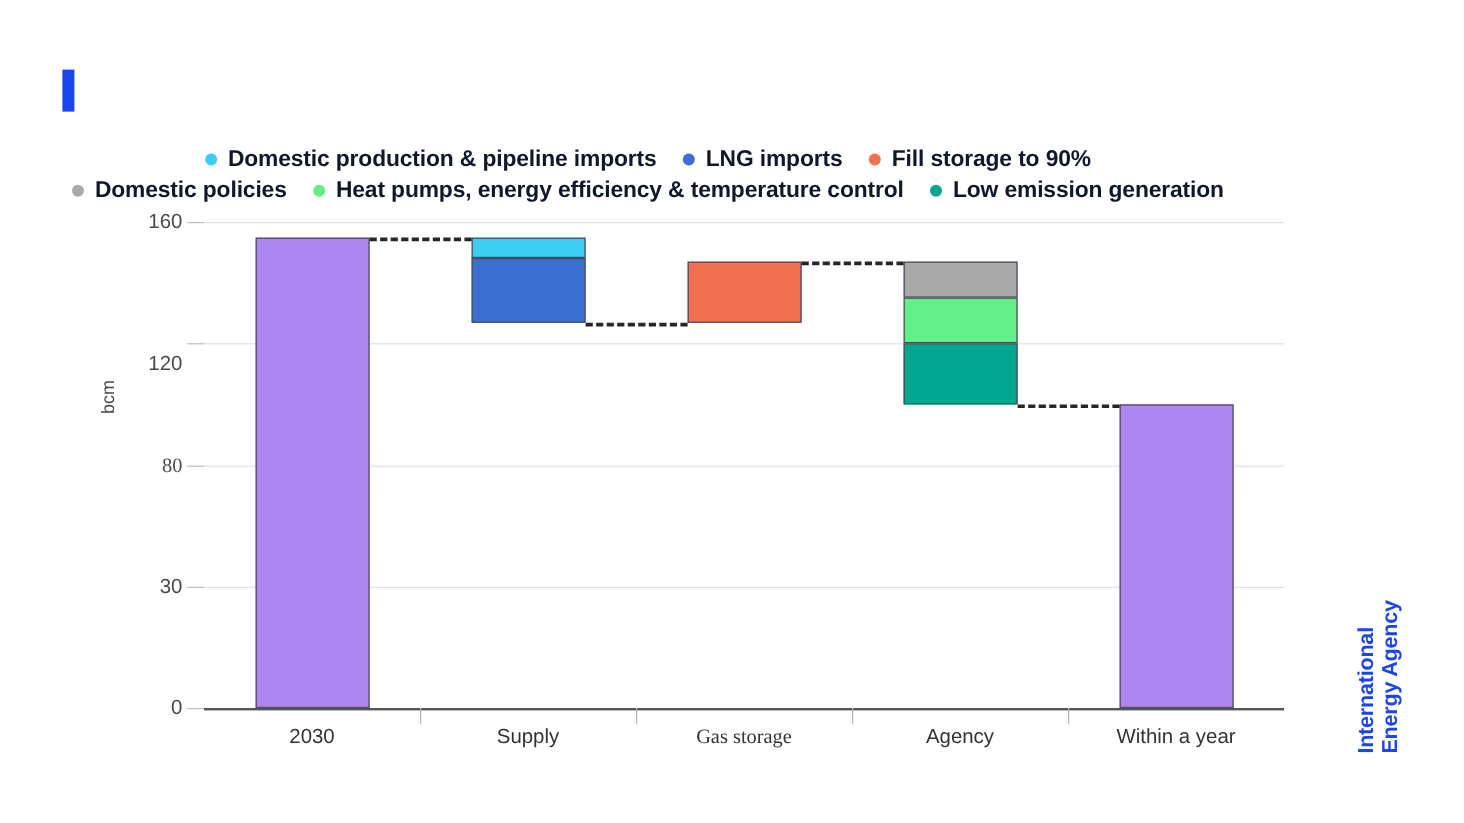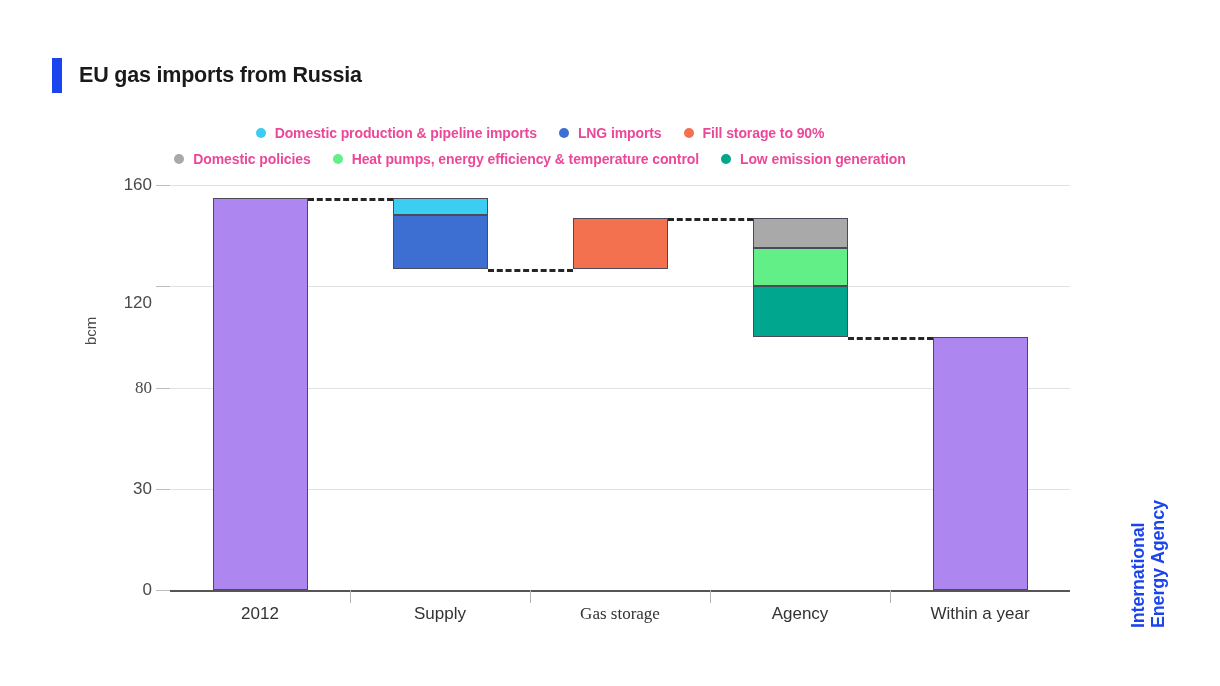--- a/index.html
+++ b/index.html
@@ -58,23 +58,23 @@
     white-space: nowrap;
   }
   .legend-dot {
     width: 10px;
     height: 10px;
     border-radius: 50%;
     margin-right: 9px;
     flex: none;
   }
   .legend-label {
-    font-size: 14px;
+    font-size: 19px;
     font-weight: bold;
-    color: #ec4899;
+    color: #0f172a;
     letter-spacing: -0.1px;
   }
 
   
   #plot {
     position: absolute;
     left: 170px;
     top: 185px;
     width: 900px;
     height: 405px;
@@ -158,21 +158,20 @@
     transform-origin: left top;
     white-space: nowrap;
     letter-spacing: -0.2px;
   }
 </style>
 </head>
 <body>
 
 <div id="title-row">
   <div id="title-accent"></div>
-  <div id="title-text">EU gas imports from Russia</div>
 </div>
 
 <div id="legend">
   <div class="legend-row">
     <div class="legend-item">
       <span class="legend-dot" style="background:#3ccdf2"></span>
       <span class="legend-label">Domestic production &amp; pipeline imports</span>
     </div>
     <div class="legend-item">
       <span class="legend-dot" style="background:#3c6fd1"></span>
@@ -232,21 +231,21 @@
       <div class="connector" style="left: 137.5px; width: 85px; top: 12.6562px;"></div>
       <div class="connector" style="left: 317.5px; width: 85px; top: 83.5312px;"></div>
       <div class="connector" style="left: 497.5px; width: 85px; top: 32.9062px;"></div>
       <div class="connector" style="left: 677.5px; width: 85px; top: 151.875px;"></div>
     </div>
   <div id="xaxis-layer">
       <div class="xtick" style="left: 180px; top: 405px; height: 13px;"></div>
       <div class="xtick" style="left: 360px; top: 405px; height: 13px;"></div>
       <div class="xtick" style="left: 540px; top: 405px; height: 13px;"></div>
       <div class="xtick" style="left: 720px; top: 405px; height: 13px;"></div>
-      <div class="xlabel" style="left: 90px; top: 419px;">2012</div>
+      <div class="xlabel" style="left: 90px; top: 419px;">2030</div>
       <div class="xlabel" style="left: 270px; top: 419px;">Supply</div>
       <div class="xlabel" style="left: 450px; top: 419px; font-family: Liberation Serif, serif;">Gas storage</div>
       <div class="xlabel" style="left: 630px; top: 419px;">Agency</div>
       <div class="xlabel" style="left: 810px; top: 419px;">Within a year</div>
     </div>
 </div>
 
 <div id="iea-brand">
   <div>International</div>
   <div>Energy Agency</div>

